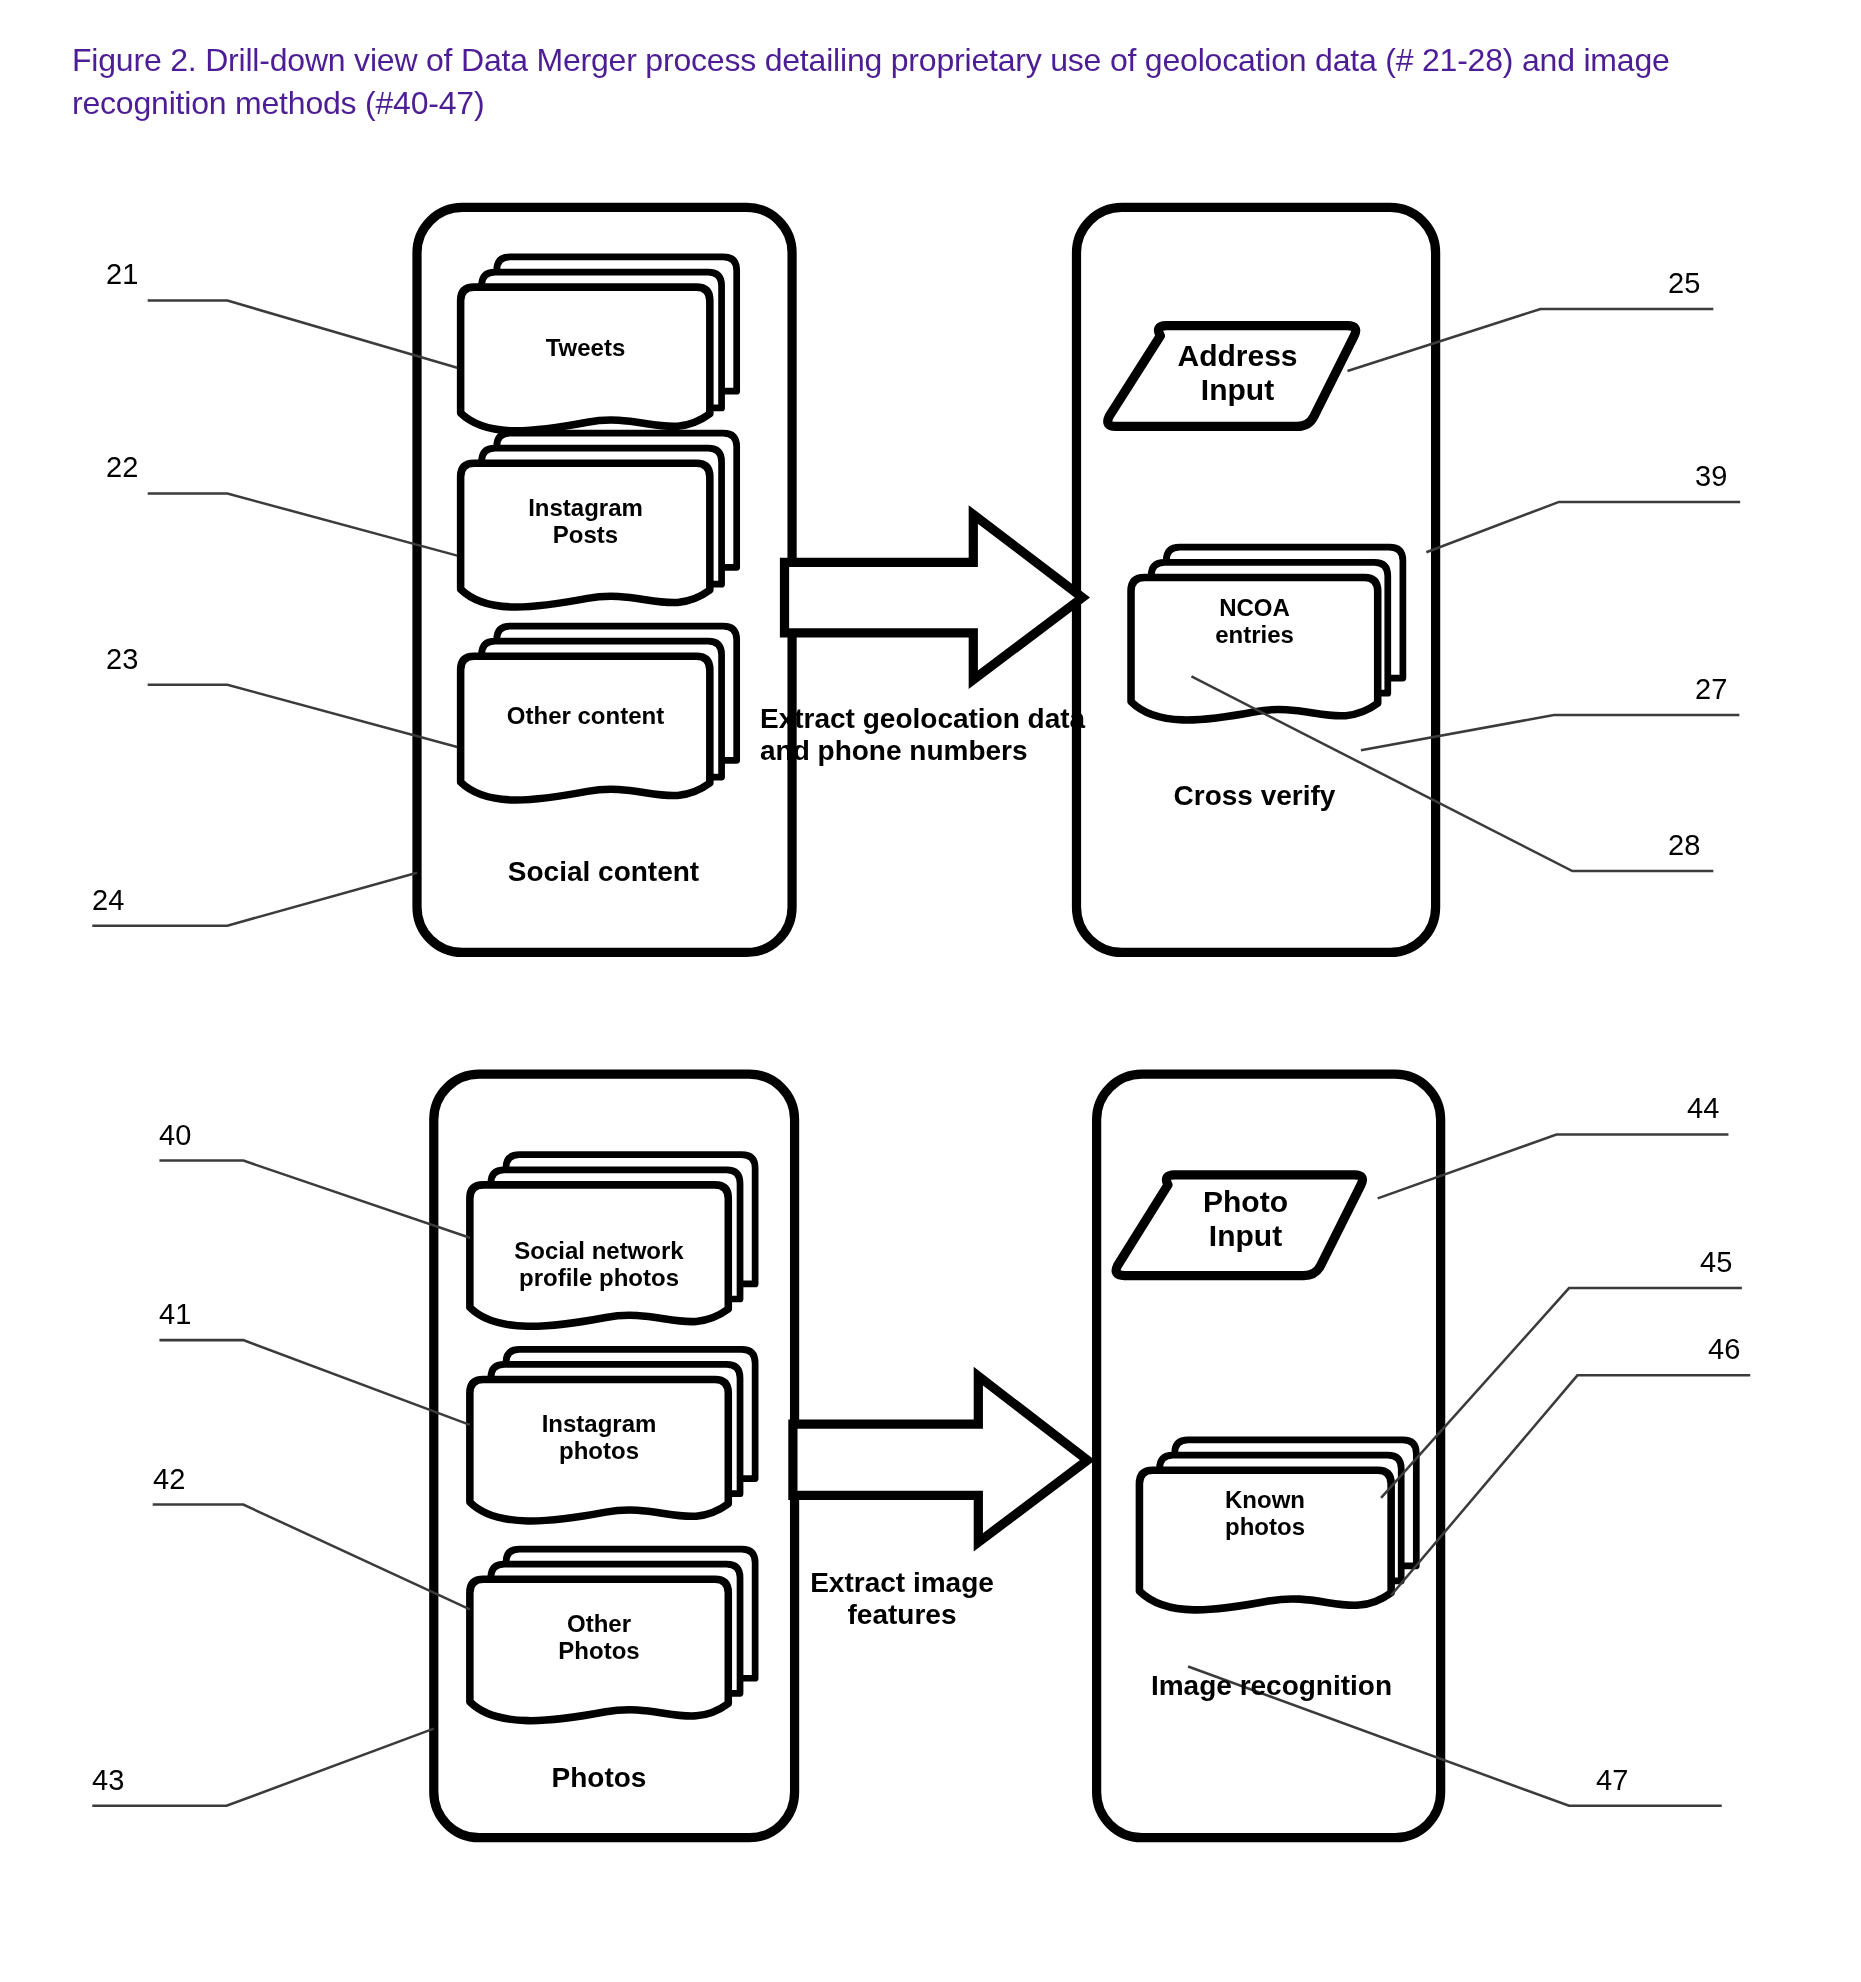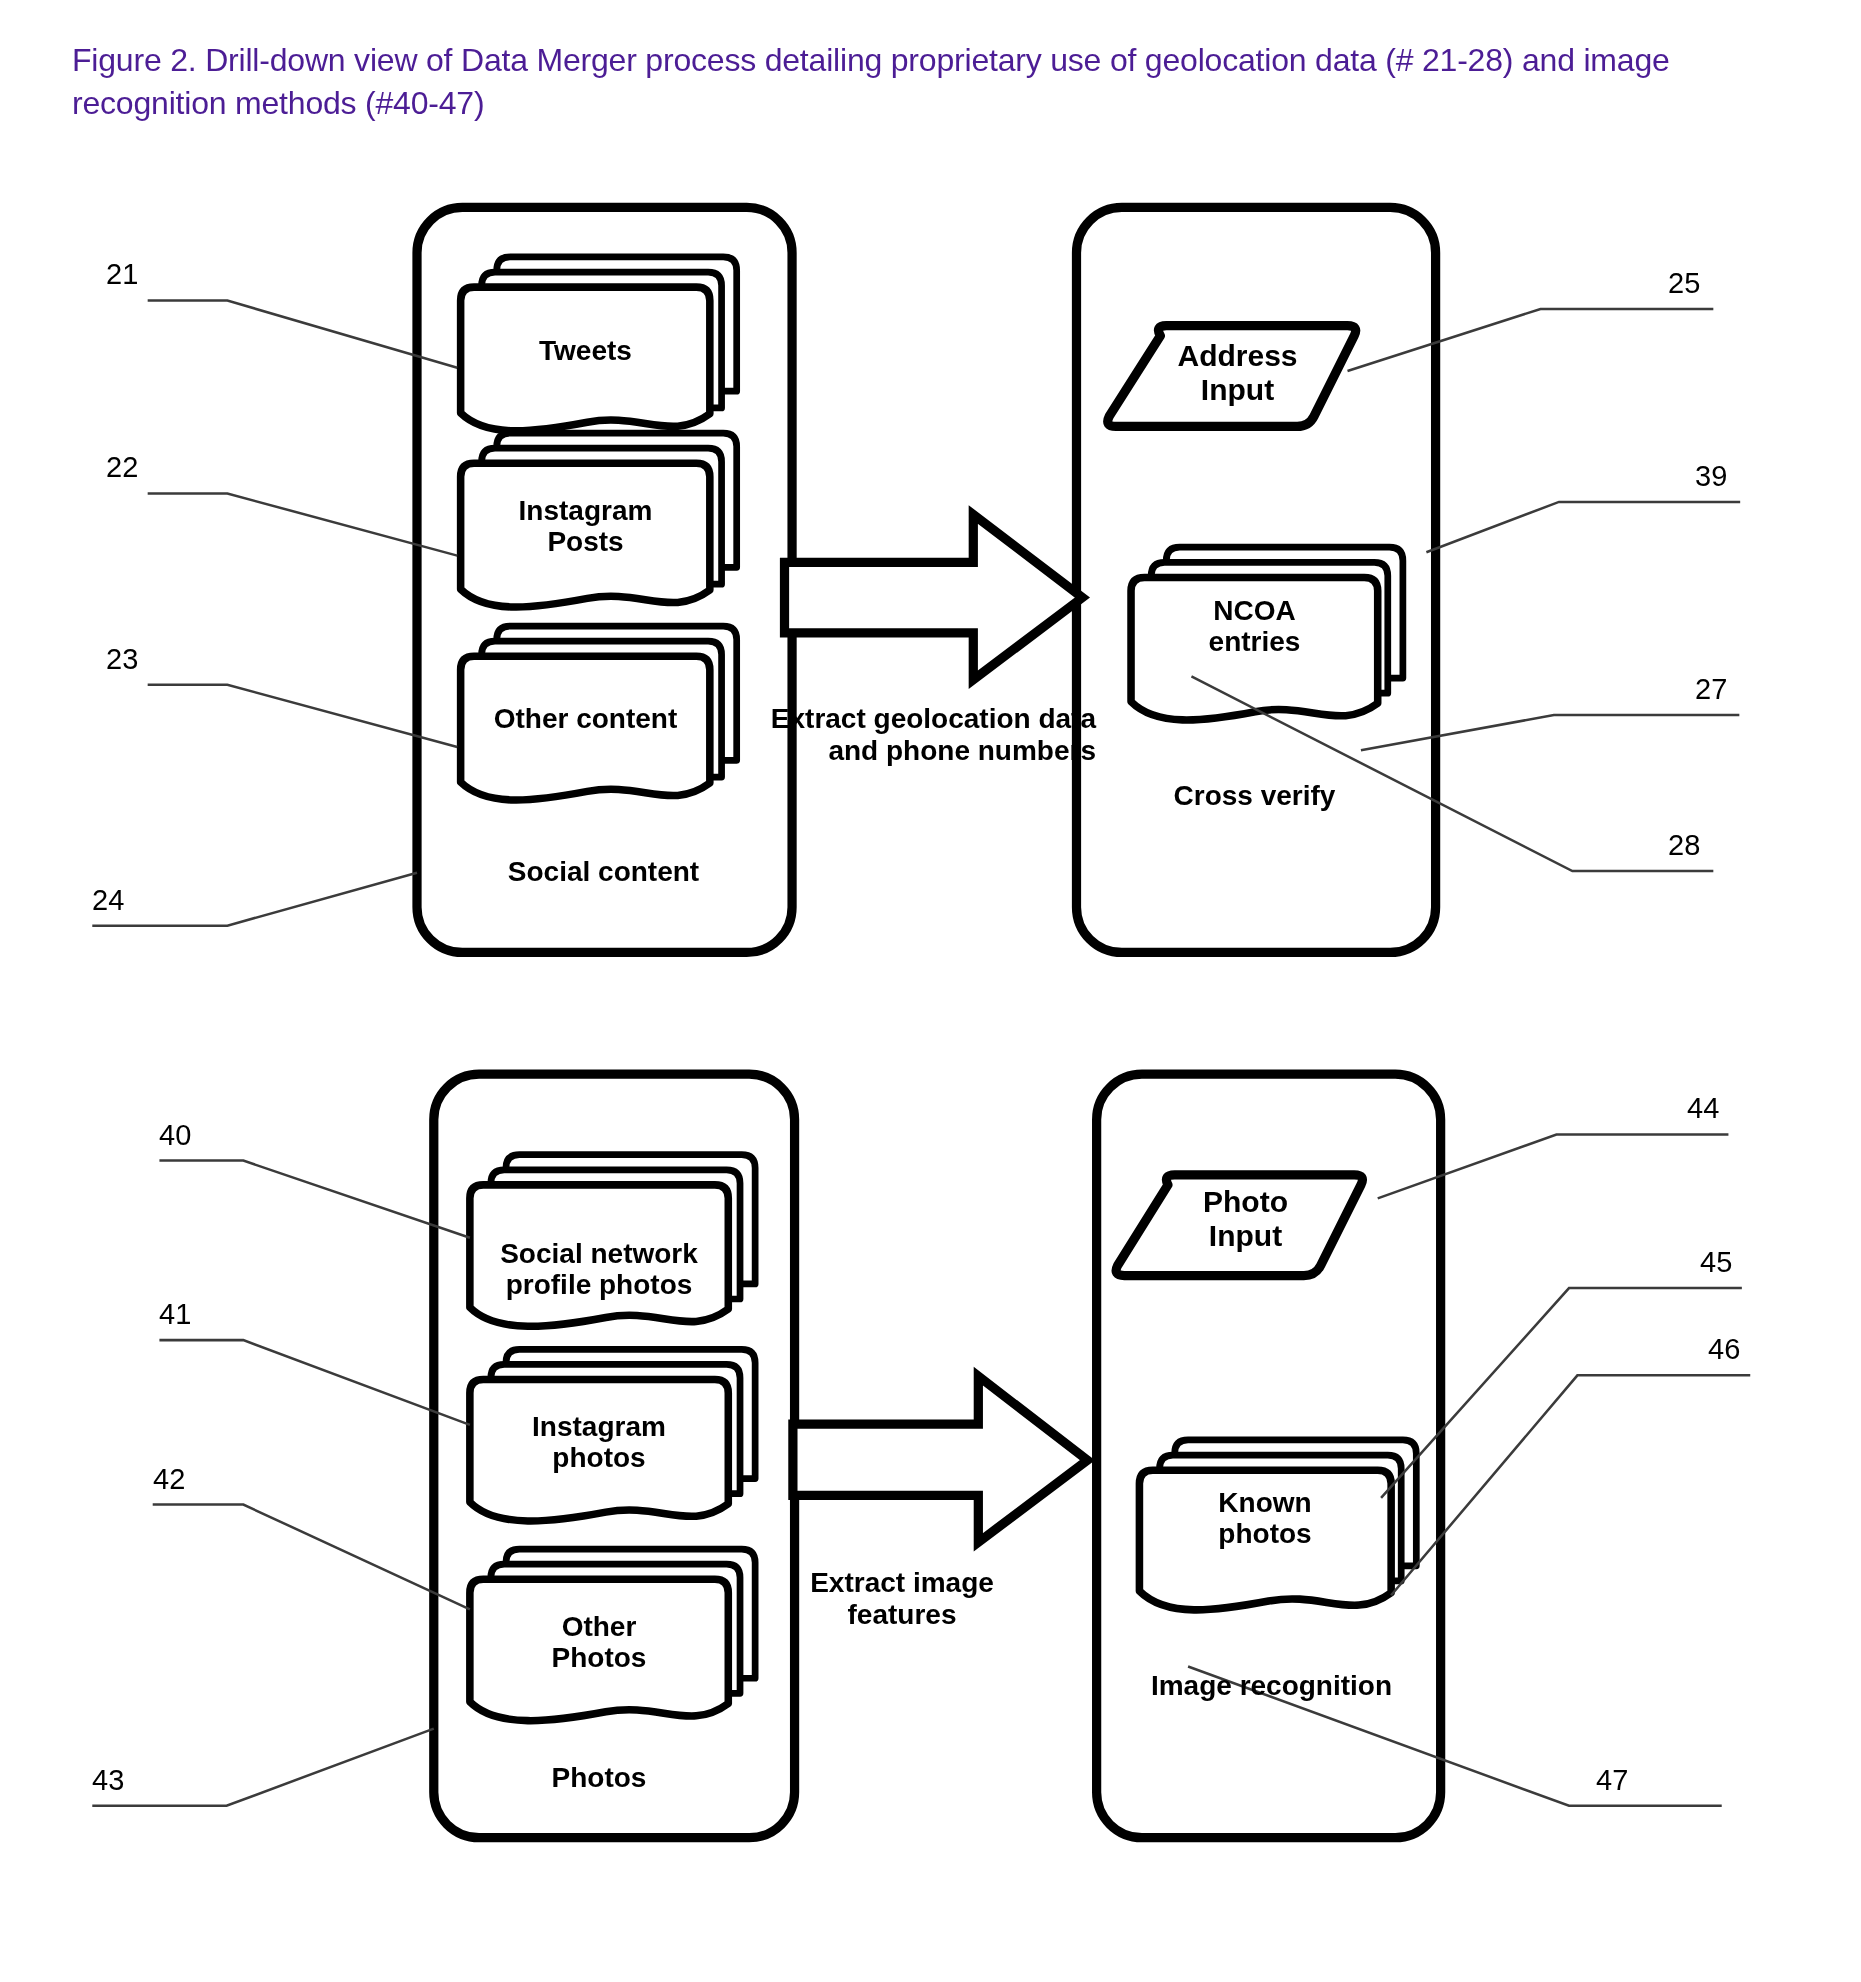--- a/index.html
+++ b/index.html
@@ -36,21 +36,21 @@
   }
   .txt {
     position: absolute;
     font-family: "Liberation Sans", sans-serif;
     font-weight: bold;
     color: #000;
     text-align: center;
     line-height: 1.12;
     white-space: pre-line;
   }
-  .doc-label { font-size: 28px; }
+  .doc-label { font-size: 24px; }
   .group-label { font-size: 28px; }
   .io-label { font-size: 30px; text-align: center; }
   .arrow-label { font-size: 28px; font-weight: bold; line-height: 1.15; }
   .refnum {
     position: absolute;
     font-family: "Liberation Sans", sans-serif;
     font-weight: 400;
     font-size: 29px;
     color: #000;
   }
@@ -181,21 +181,21 @@
 
 <div class="txt doc-label" style="left:461px; top:335px; width:249px;">Tweets</div>
 
 <div class="txt doc-label" style="left:461px; top:495px; width:249px;">Instagram
 Posts</div>
 
 <div class="txt doc-label" style="left:461px; top:703px; width:249px;">Other content</div>
 
 <div class="txt group-label" style="left:461px; top:856px; width:285px;">Social content</div>
 
-<div class="txt arrow-label" style="left:760px; top:703px; width:336px; text-align:right;">Extract geolocation data
+<div class="txt arrow-label" style="left:760px; top:703px; width:336px; text-align:left;">Extract geolocation data
 and phone numbers</div>
 
 <div class="txt io-label" style="left:1116px; top:339px; width:243px;">Address
 Input</div>
 
 <div class="txt doc-label" style="left:1131px; top:595px; width:247px;">NCOA
 entries</div>
 
 <div class="txt group-label" style="left:1116px; top:780px; width:277px;">Cross verify</div>
 

